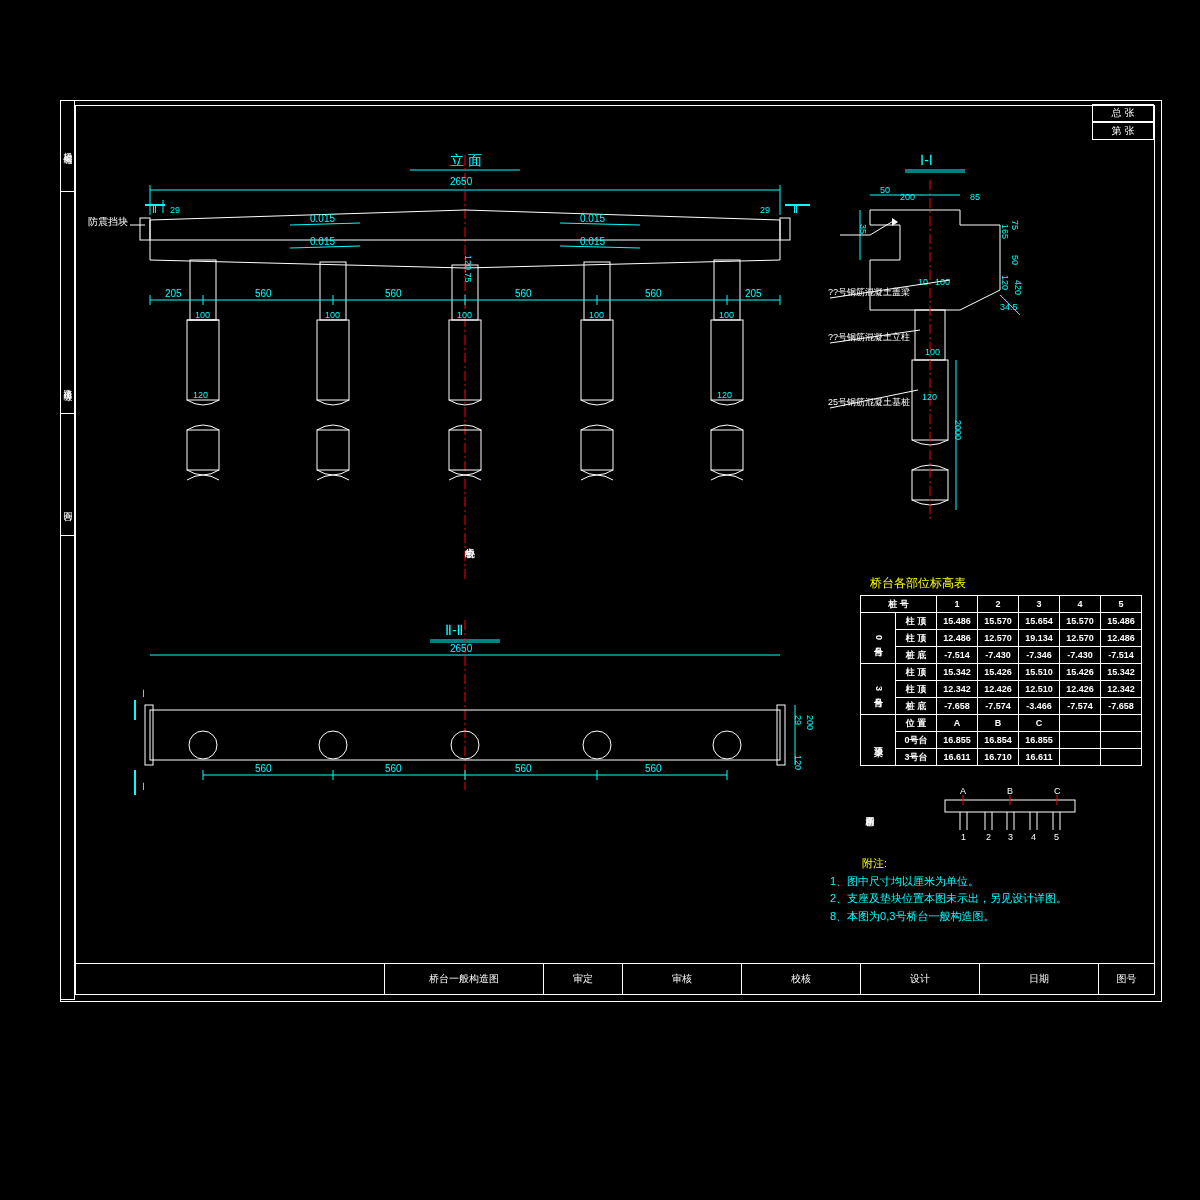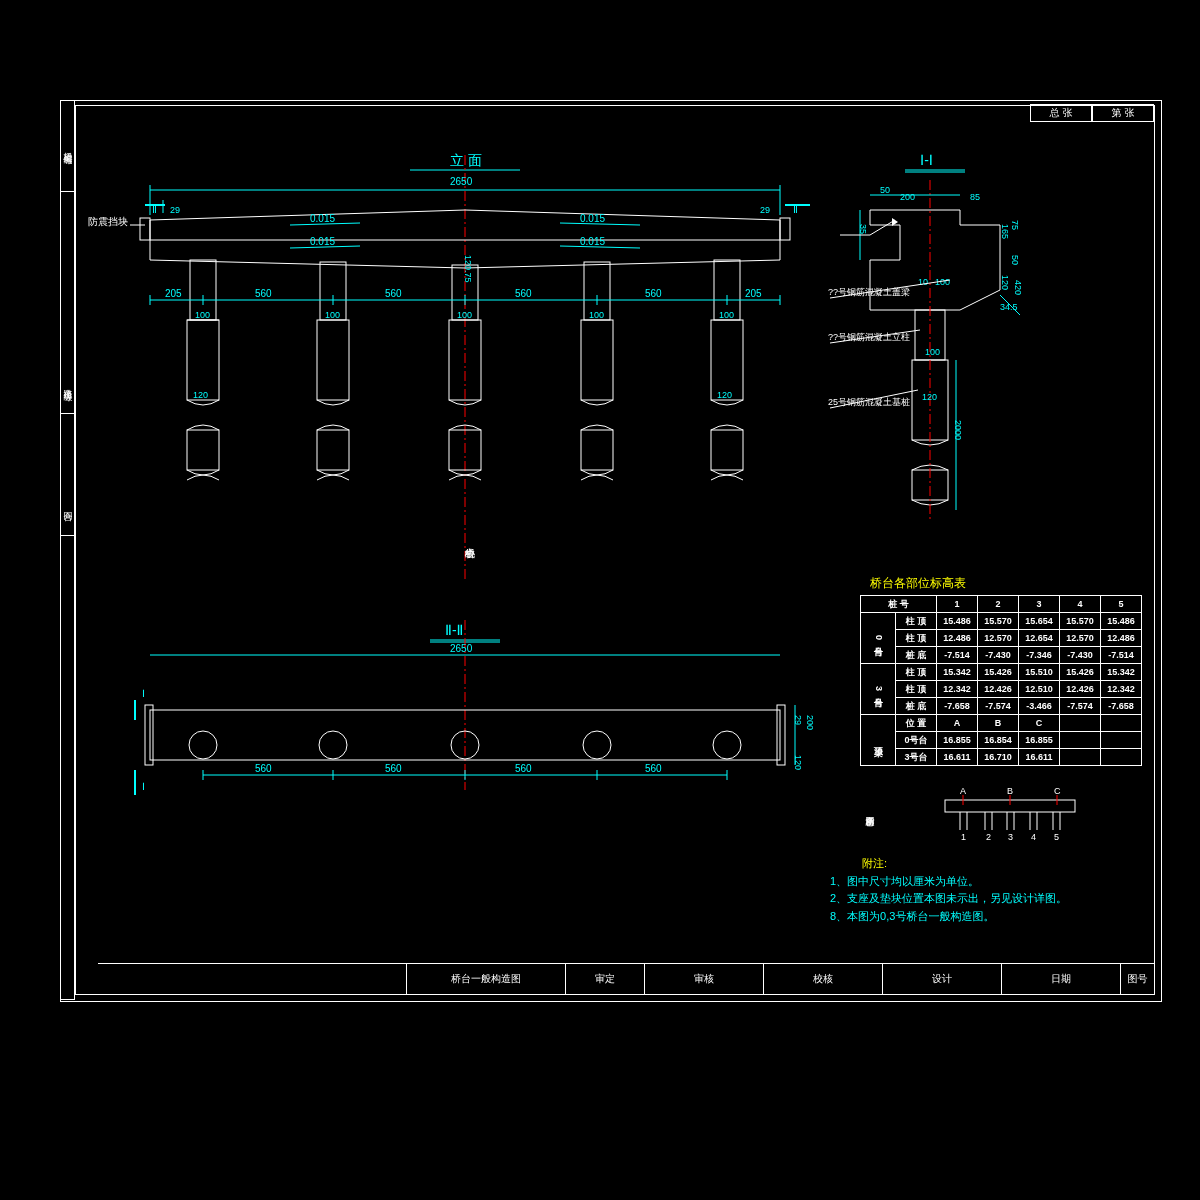--- a/index.html
+++ b/index.html
@@ -32,21 +32,20 @@
   .titleblock {
     position: absolute;
     bottom: 0;
     left: 0;
     right: 0;
     height: 30px;
     border-top: 1px solid #fff;
     display: flex;
     color: #fff;
     font-size: 10px;
-    margin-left: 22px;
   }
   .titleblock div {
     border-right: 1px solid #fff;
     height: 100%;
     display: flex;
     align-items: center;
     justify-content: center;
     padding: 0 4px;
   }
   .leftblock {
@@ -114,21 +113,21 @@
     line-height:1.6;
   }
   .notes .hdr { color:#ff0;padding-left:32px; }
 </style>
 </head>
 <body>
 
 <div class="frame"></div>
 <div class="inner-frame">
 
-  <div class="top-right" style="top:-2px;right:0;">
+  <div class="top-right" style="top:-2px;right:0;flex-direction:column;">
     <div>总 张</div>
     <div>第 张</div>
   </div>
 
   <div class="titleblock">
     <div style="width:300px;border-right:1px solid #fff;"></div>
     <div style="width:150px">桥台一般构造图</div>
     <div style="width:70px">审定</div>
     <div style="width:110px">审核</div>
     <div style="width:110px">校核</div>
@@ -397,21 +396,21 @@
         <td>15.486</td>
         <td>15.570</td>
         <td>15.654</td>
         <td>15.570</td>
         <td>15.486</td>
       </tr>
   <tr>
         <td>柱 顶</td>
         <td>12.486</td>
         <td>12.570</td>
-        <td>12.654</td>
+        <td>19.134</td>
         <td>12.570</td>
         <td>12.486</td>
       </tr>
   <tr>
         <td>桩 底</td>
         <td>-7.514</td>
         <td>-7.430</td>
         <td>-7.346</td>
         <td>-7.430</td>
         <td>-7.514</td>

